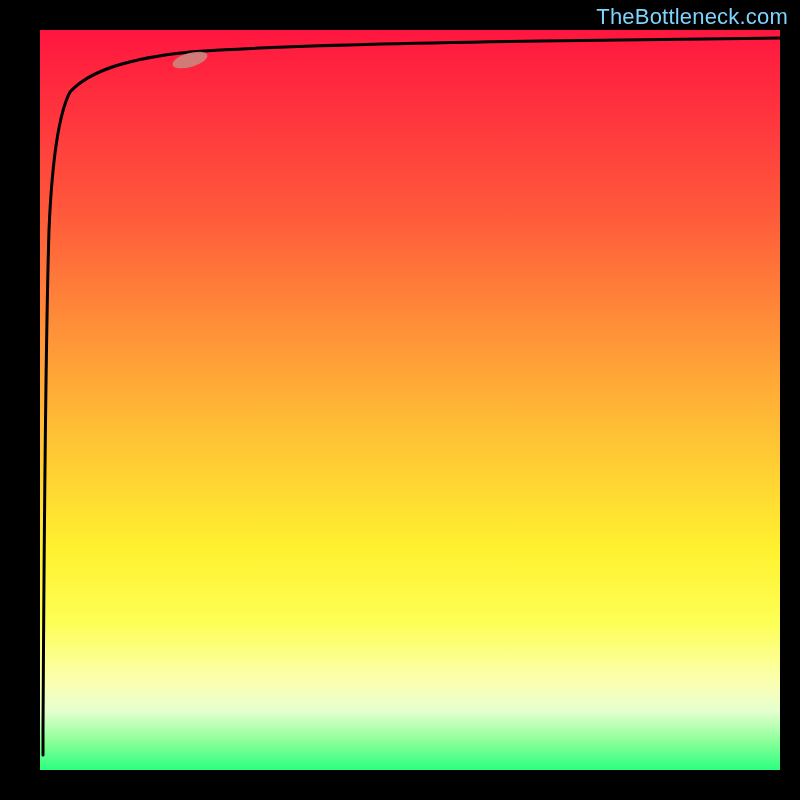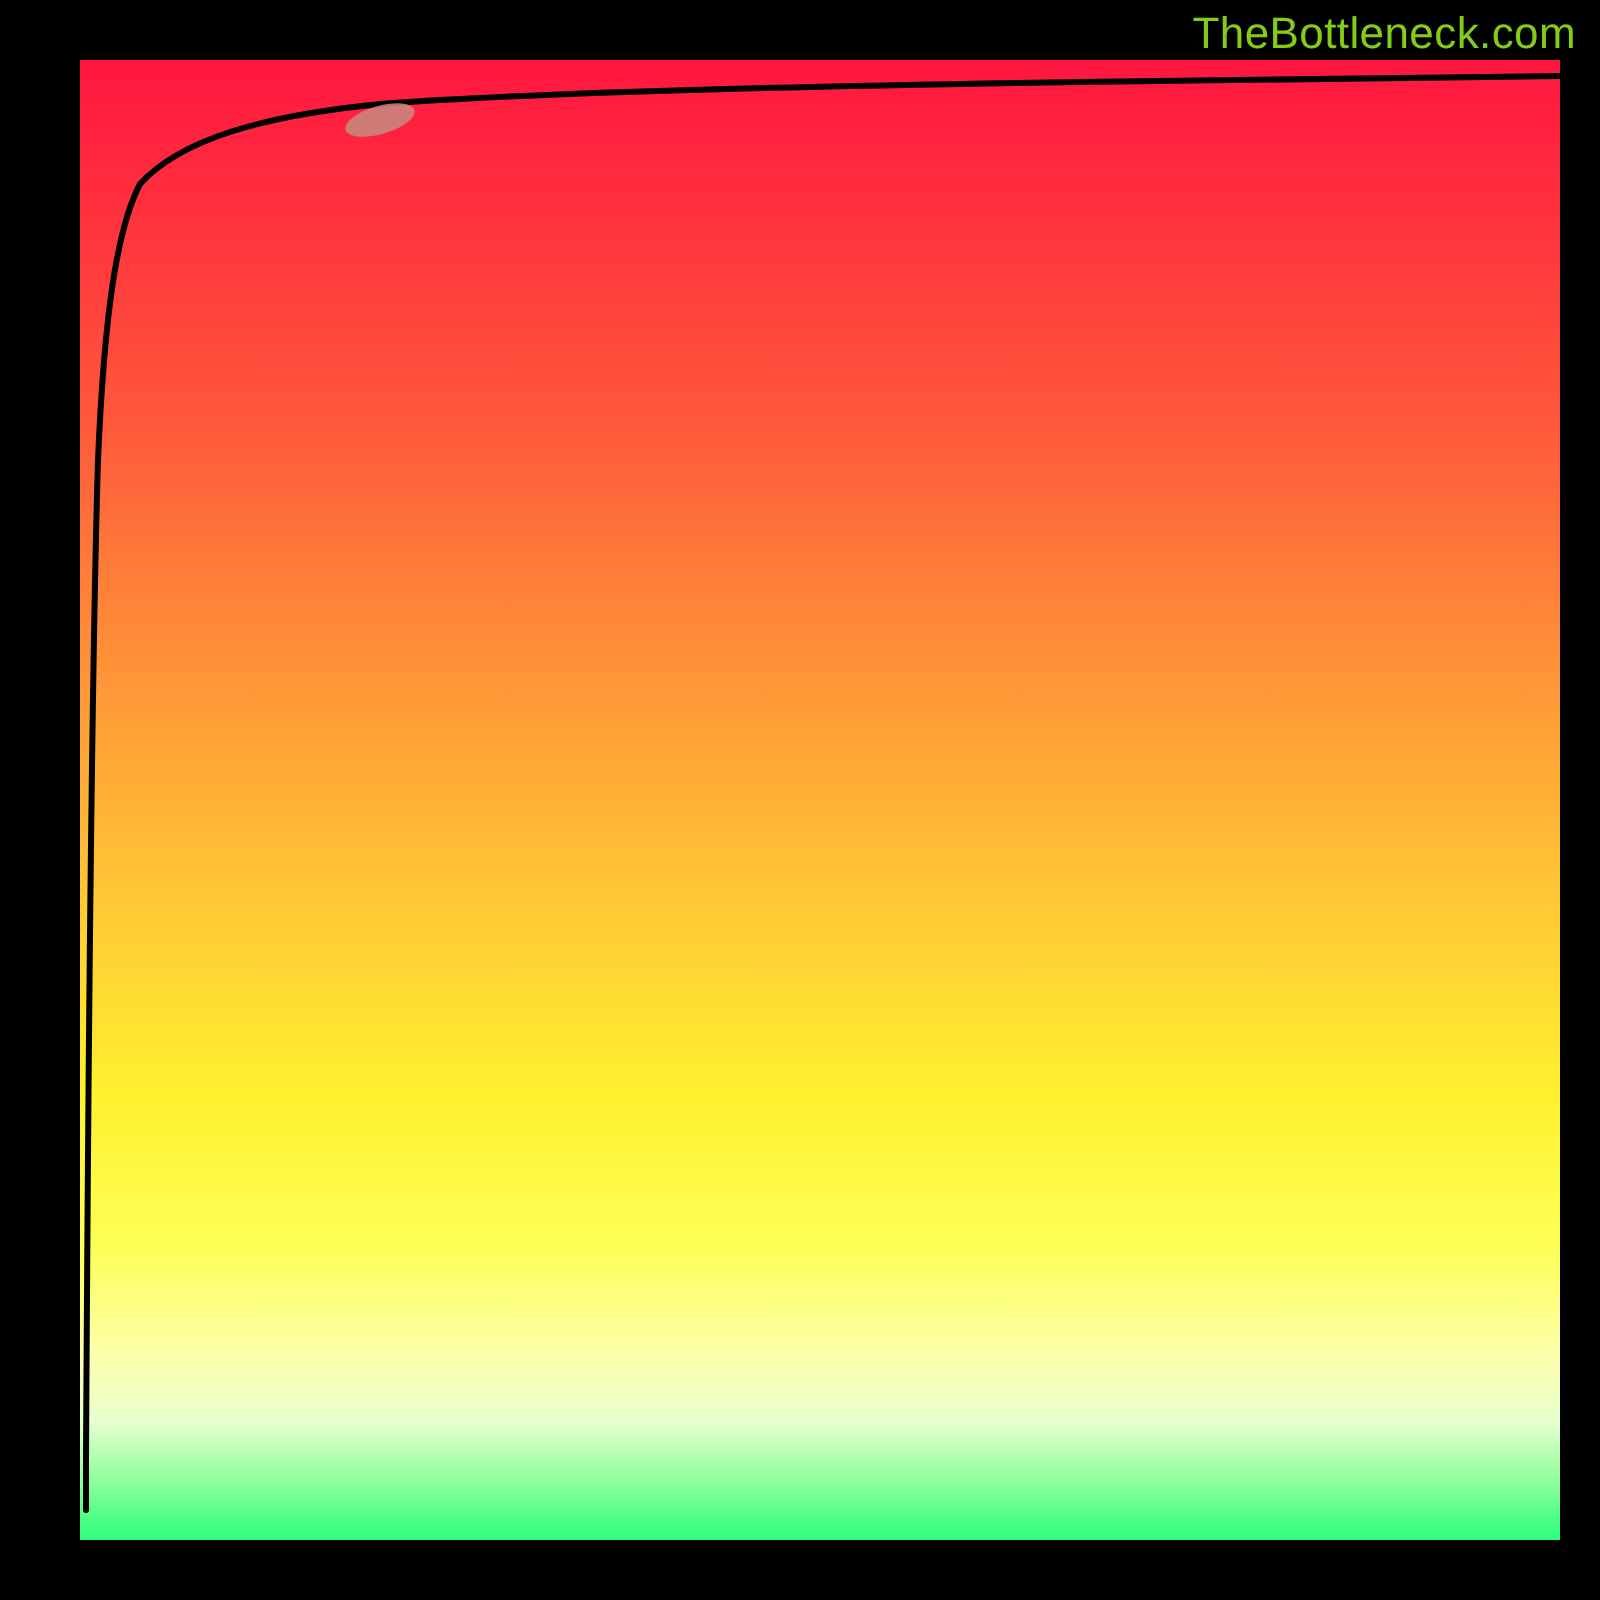--- a/index.html
+++ b/index.html
@@ -38,21 +38,21 @@
       #fcffb0 88%,
       #e6ffcf 92%,
       #8eff9a 96%,
       #2bff7f 100%
     );
   }
   .watermark {
     position: absolute;
     top: 4px;
     right: 12px;
-    color: #84cc16;
+    color: #7dd3fc;
     font-size: 22px;
     letter-spacing: 0.2px;
     user-select: none;
   }
   svg.curve {
     position: absolute;
     left: 40px;
     top: 30px;
     width: 740px;
     height: 740px;

